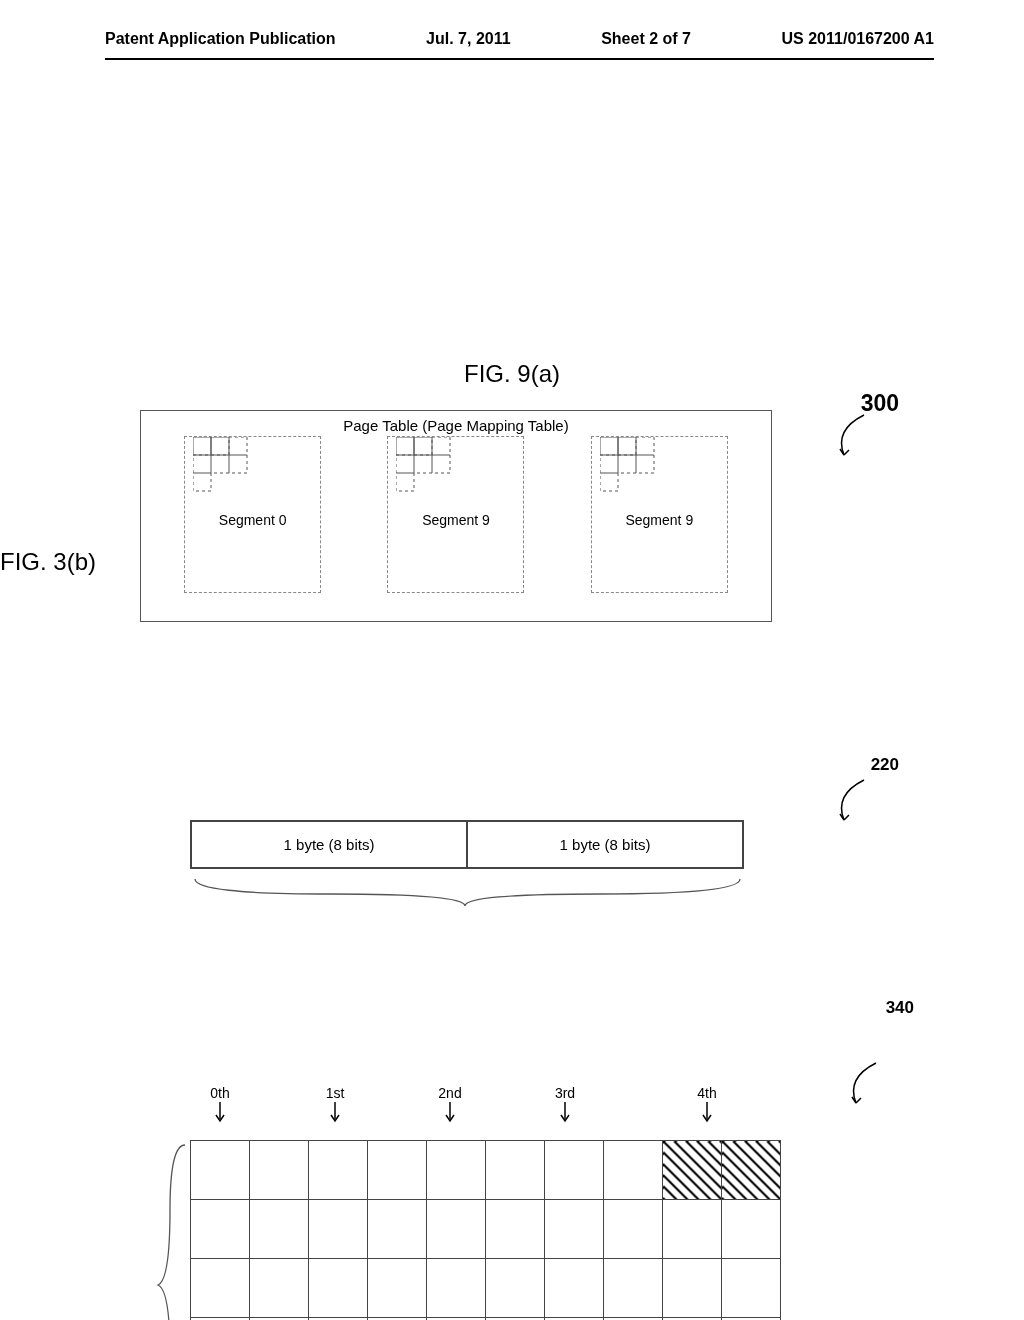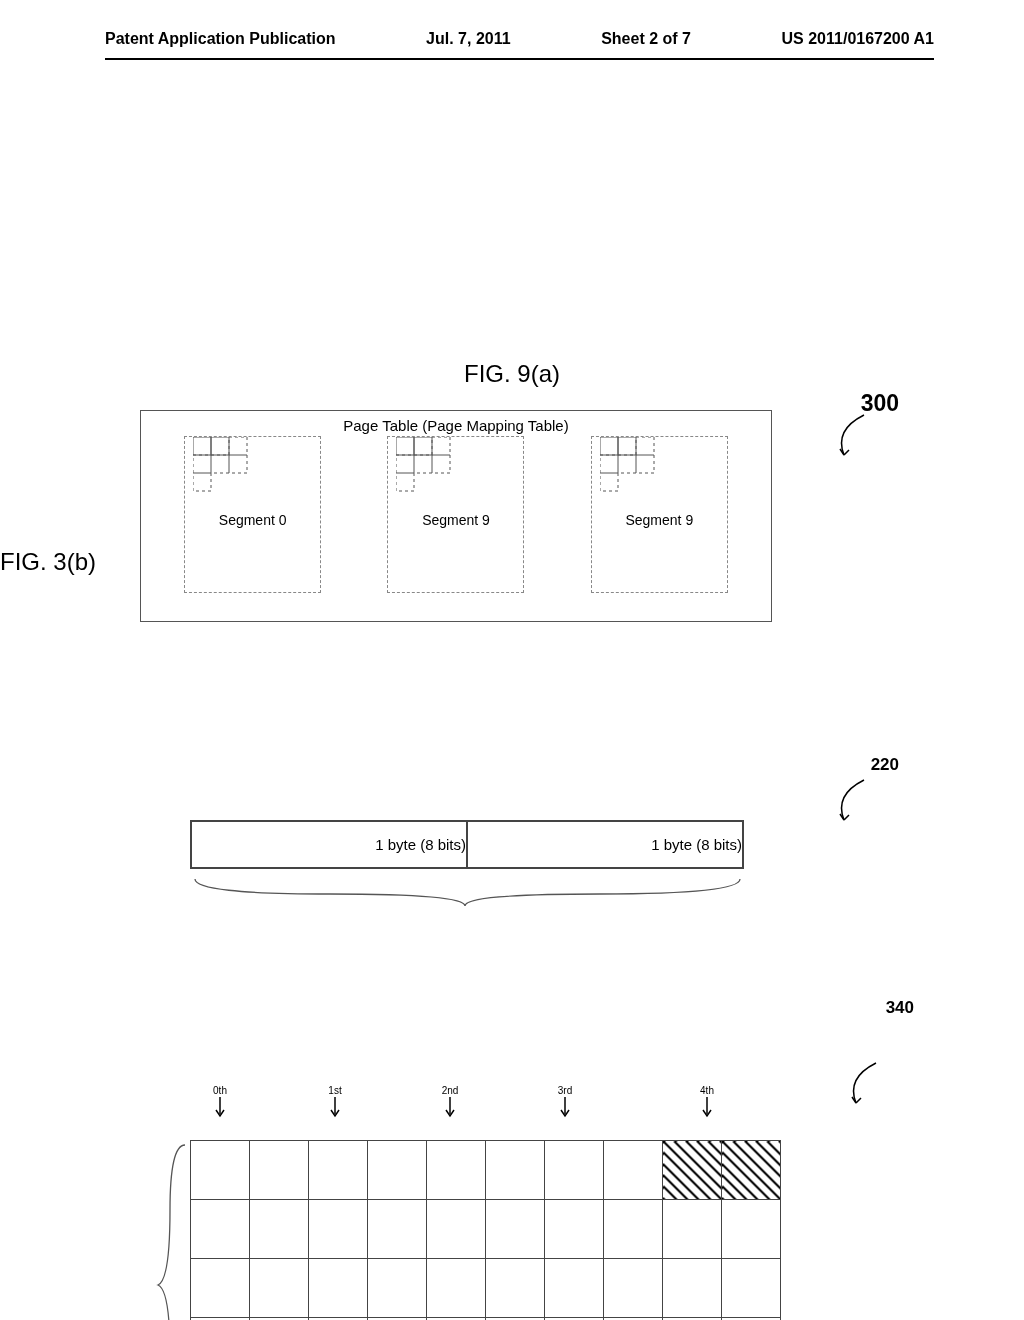--- a/index.html
+++ b/index.html
@@ -98,21 +98,21 @@
       width: 590px;
     }
     .byte-box-row {
       display: flex;
       border: 2px solid #444;
       width: 550px;
       height: 45px;
     }
     .byte-cell {
       flex: 1;
-      text-align: right;
+      text-align: center;
       line-height: 45px;
       font-size: 15px;
       border-right: 2px solid #444;
     }
     .byte-cell:last-child {
       border-right: none;
     }
     .ref-320 {
       position: absolute;
       top: 395px;
@@ -140,21 +140,21 @@
       top: 725px;
       left: 160px;
       width: 680px;
     }
     .ordinal-labels {
       position: relative;
       height: 55px;
     }
     .ord-label {
       position: absolute;
-      font-size: 10px;
+      font-size: 14px;
       text-align: center;
       width: 60px;
     }
     .ord-arrow {
       display: block;
       margin: 1px auto 0;
     }
     .grid-table {
       border-collapse: collapse;
       margin-left: 30px;

